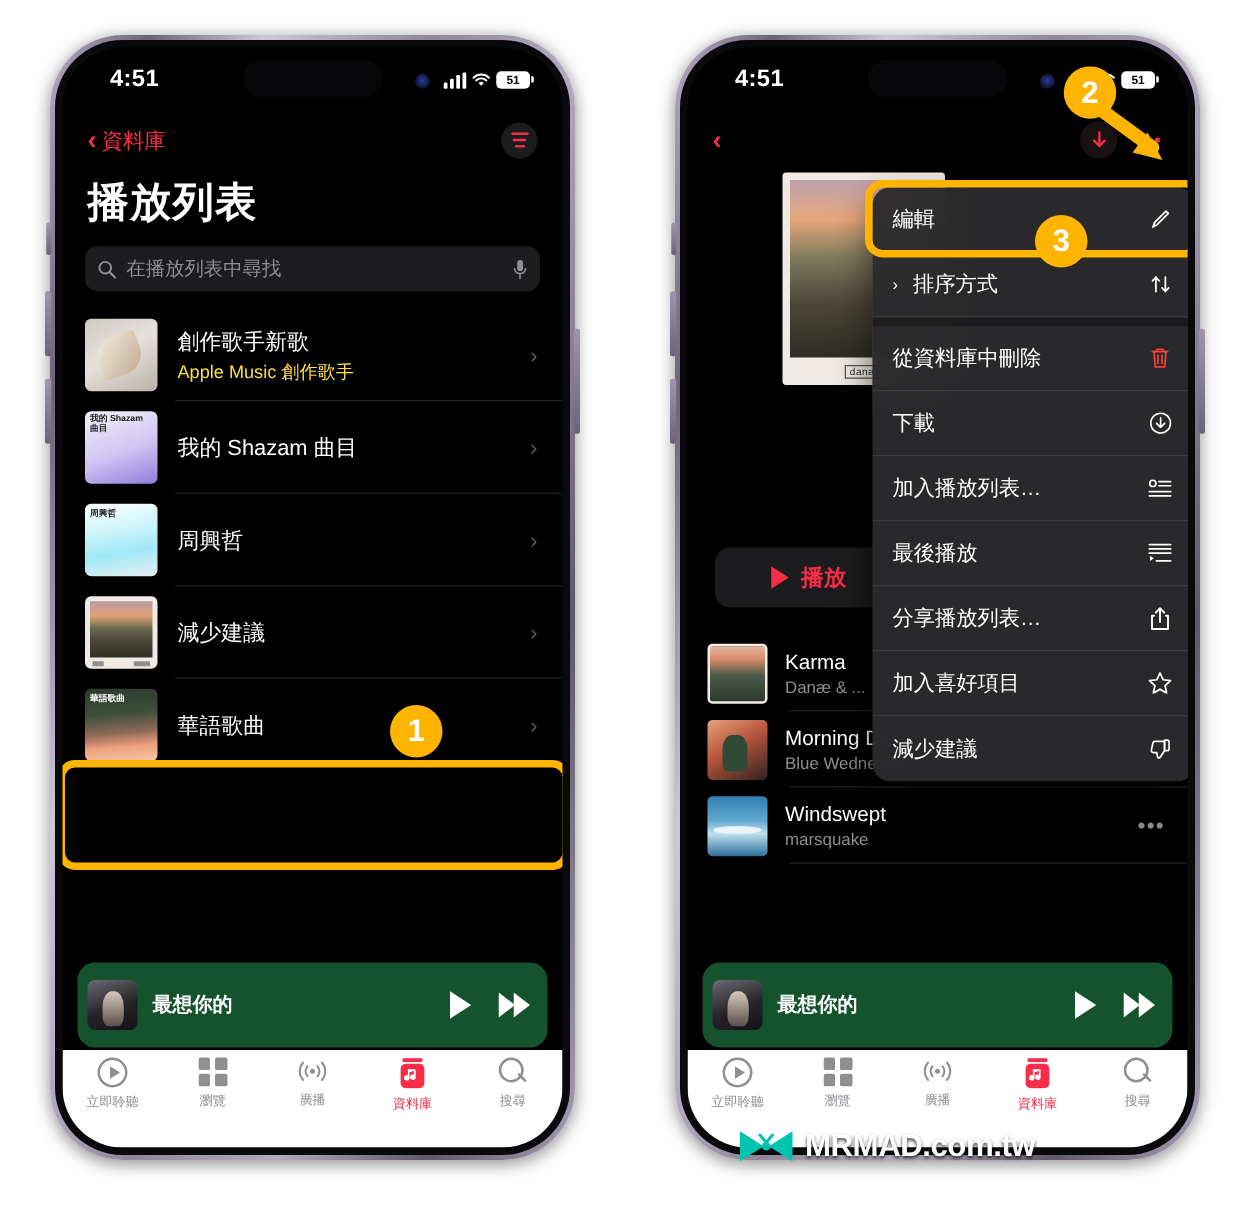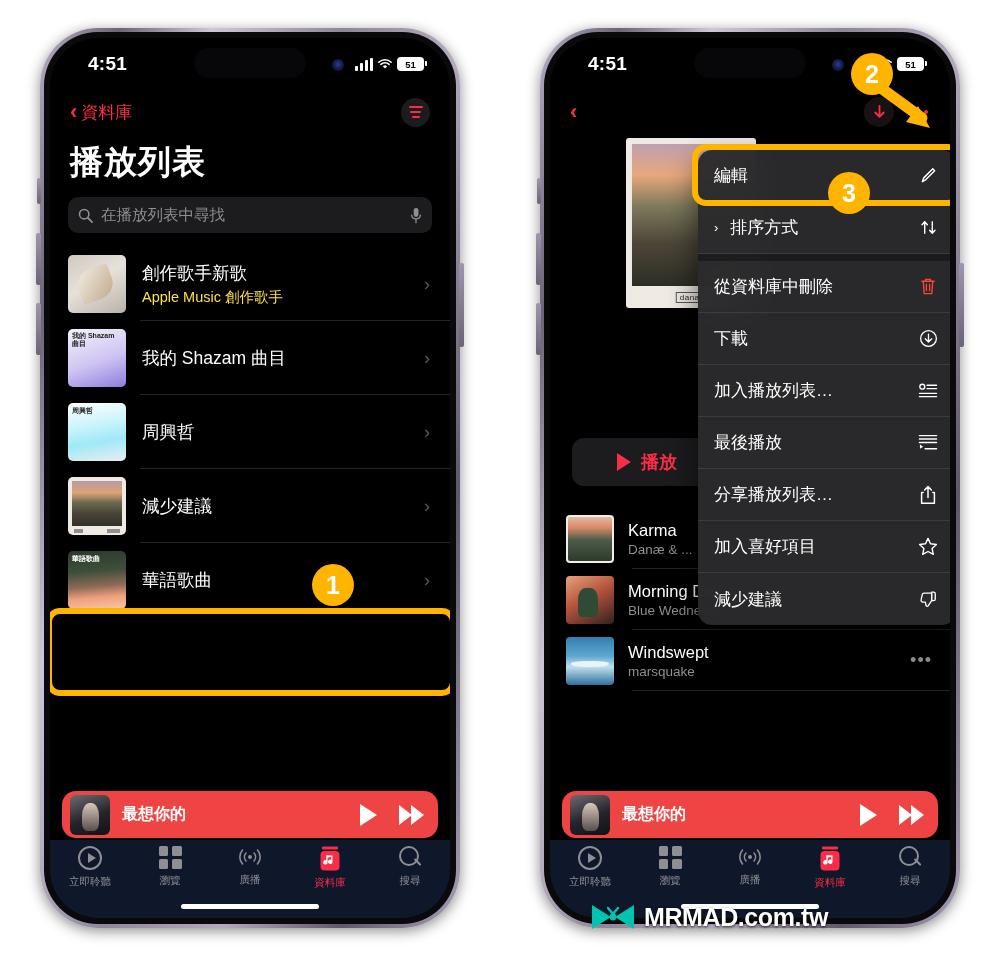--- a/index.html
+++ b/index.html
@@ -130,37 +130,37 @@
   .art-karma{background:linear-gradient(180deg,#e5b9a1 0%,#d98a6a 24%,#4d5c4a 52%,#2d3a2c 100%);border:2px solid #f2efe9;}
   .art-morning{background:linear-gradient(150deg,#e8a27a,#b5543c 45%,#30221f);}
   .art-morning::after{content:"";position:absolute;left:26%;top:26%;width:40%;height:60%;border-radius:40% 40% 20% 20%;background:#2f4a35;}
   .art-wind{background:linear-gradient(180deg,#2f7fb0 0%,#5fa8cf 40%,#bfe0ef 62%,#2f6f9c 100%);}
   .art-wind::after{content:"";position:absolute;left:10%;top:50%;width:80%;height:14%;background:#eaf4f8;border-radius:40%;}
   .art-youth{background:linear-gradient(150deg,#e3a27c,#a84f36 50%,#2a1d1b);}
   .art-youth::after{content:"";position:absolute;left:28%;top:20%;width:40%;height:62%;border-radius:45% 45% 18% 18%;background:#3a2b24;}
 
   
   .miniplayer {
-    position:absolute; left:12px; right:12px; bottom:80px; height:47px;
-    background:#ef4444; border-radius:14px;
+    position:absolute; left:12px; right:12px; bottom:80px; height:68px;
+    background:#14532d; border-radius:14px;
     display:flex; align-items:center; padding:0 14px 0 8px; gap:12px;
   }
   .mp-art { width:40px;height:40px;border-radius:6px;overflow:hidden;position:relative;flex:none; }
   .mp-title { color:#fff; font-size:16px; font-weight:600; flex:1; }
   .mp-ctrls { display:flex; align-items:center; gap:22px; }
   .ic-play { width:0;height:0;border-left:17px solid #fff;border-top:11px solid transparent;border-bottom:11px solid transparent; }
   .ic-ff { display:flex; }
   .ic-ff i { width:0;height:0;border-left:13px solid #fff;border-top:10px solid transparent;border-bottom:10px solid transparent;display:block; }
   .ic-ff i+i { margin-left:-1px; }
 
   
   .tabbar {
     position:absolute; left:0; right:0; bottom:0; height:78px;
     display:flex; align-items:flex-start; padding-top:6px;
-    background:#0f172a;
+    background:#ffffff;
     justify-content:flex-end;
   }
   .tab { flex:1; display:flex; flex-direction:column; align-items:center; gap:5px; }
   .tab .lab { font-size:10.5px; color:#8e8e93; }
   .tab.active .lab { color:#fa2d48; }
   .home-ind { position:absolute; left:50%; transform:translateX(-50%); bottom:9px; width:138px; height:5px; border-radius:3px; background:#fff; }
 
   .ic-listen { width:24px;height:24px;border-radius:50%;border:2.2px solid #8e8e93;display:flex;align-items:center;justify-content:center; }
   .ic-listen::after{content:"";width:0;height:0;border-left:8px solid #8e8e93;border-top:5px solid transparent;border-bottom:5px solid transparent;margin-left:3px;}
   .ic-browse { width:23px;height:23px;display:grid;grid-template-columns:1fr 1fr;grid-template-rows:1fr 1fr;gap:3.5px; }

